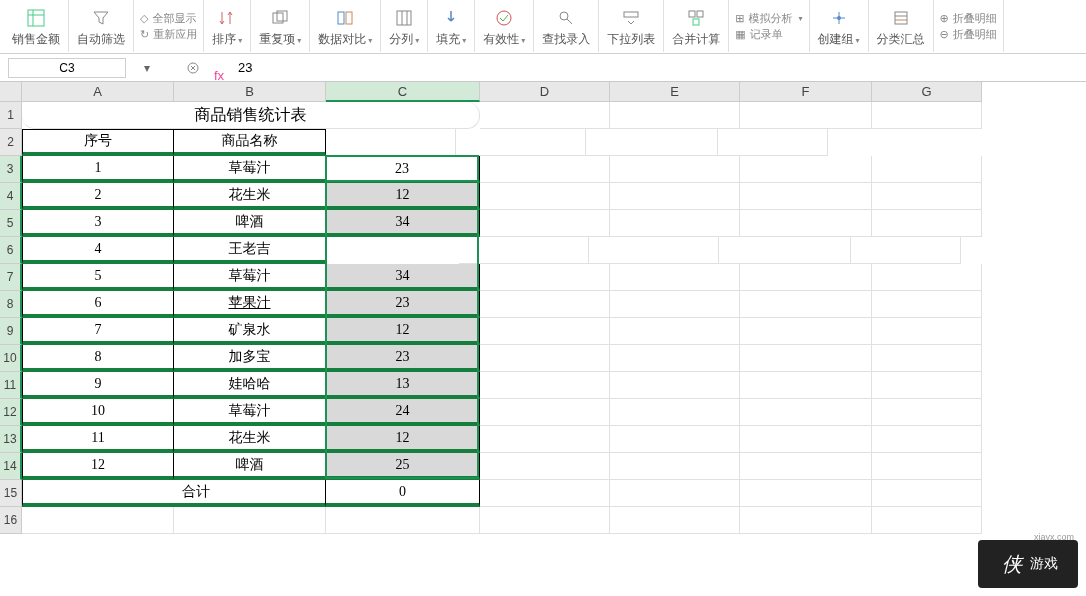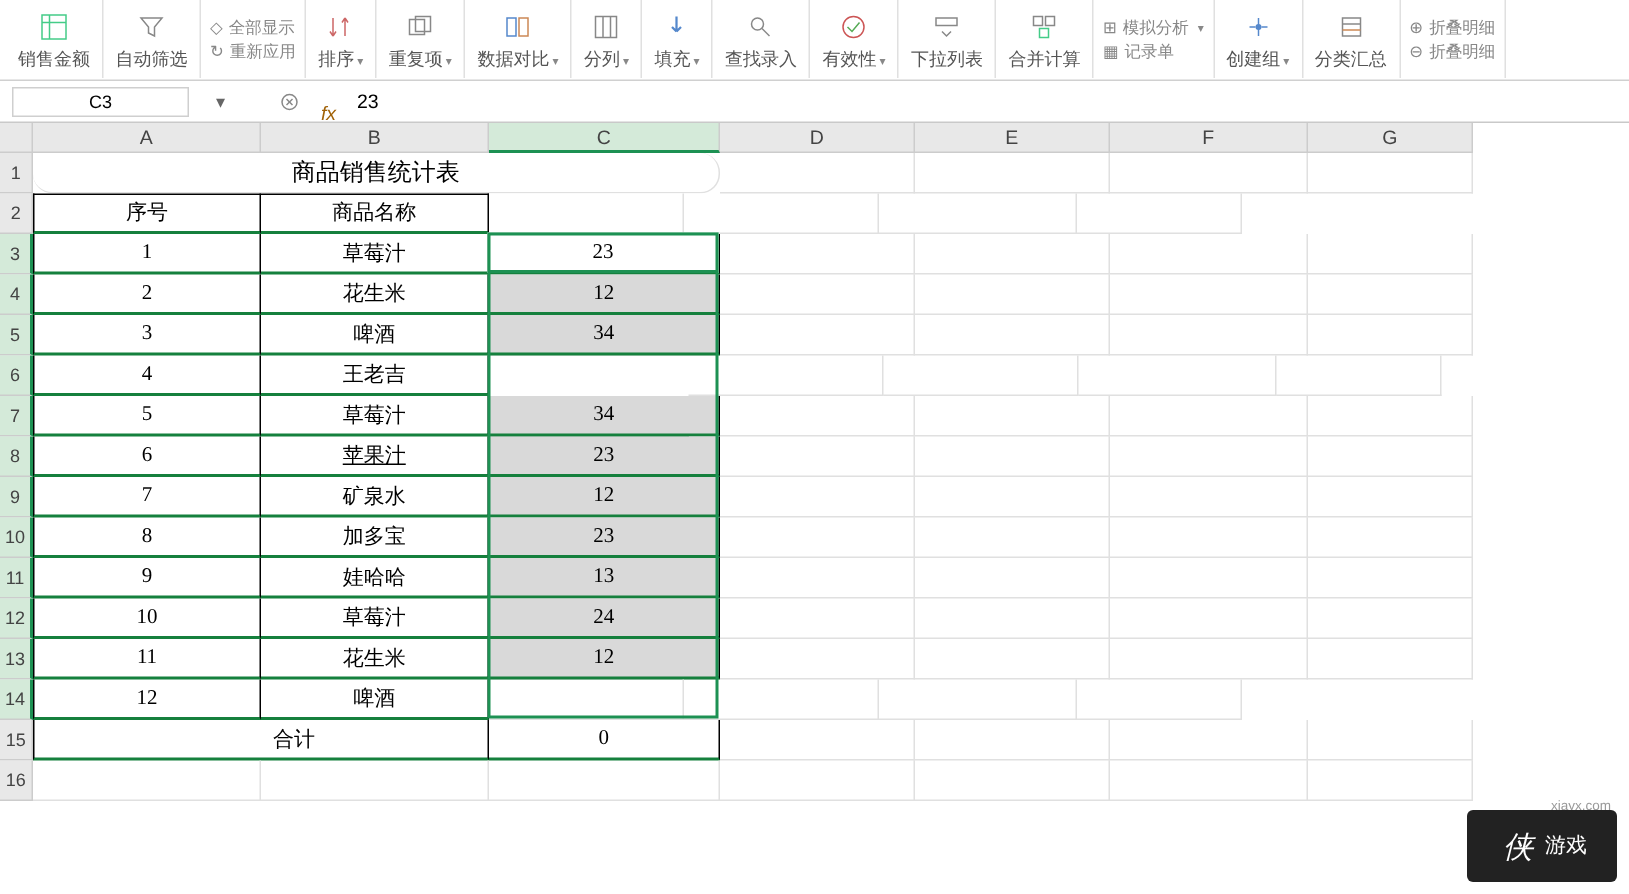--- a/index.html
+++ b/index.html
@@ -45,21 +45,21 @@
   background: #fff;
   font-size: 12px;
   padding: 0 6px;
   text-align: center;
 }
 .fb-btn {
   width: 26px; height: 20px;
   display: flex; align-items: center; justify-content: center;
   color: #666; cursor: pointer;
 }
-.fx-lbl { font-style: italic; color: #a16207; font-size: 13px; margin-top: 16px; }
+.fx-lbl { color: #ec4899; font-size: 13px; margin-top: 16px; }
 .formula-input {
   flex: 1; height: 20px;
   border: none; outline: none;
   font-size: 13px; padding: 0 6px;
 }
 
 .sheet-area { position: relative; }
 .col-headers { display: flex; height: 20px; }
 .corner { width: 22px; height: 20px; background: #e8e8e8; border-right: 1px solid #ccc; border-bottom: 1px solid #ccc; }
 .col-h {
@@ -77,21 +77,21 @@
 }
 .row-h.sel { background: #d4ead9; border-right: 2px solid #1d9153; }
 
 .grid { position: relative; }
 .grid-row { display: flex; height: 27px; }
 .cell {
   border-right: 1px solid #e0e0e0; border-bottom: 1px solid #e0e0e0;
   height: 27px; display: flex; align-items: center; justify-content: center;
   font-size: 14px; color: #000; font-family: SimSun, serif;
 }
-.cell.tbl { border-right: 1px solid #000; border-bottom: 2px solid #15803d; }
+.cell.tbl { border-right: 1px solid #000; border-bottom: 4px solid #15803d; }
 .cell.tbl-left { border-left: 1px solid #000; }
 .cell.tbl-top { border-top: 1px solid #000; }
 .cell.shade { background: #d9d9d9; }
 .cell.title { font-size: 16px; font-family: SimSun, serif; }
 
 .selection-box {
   position: absolute;
   border: 2px solid #1d9153;
   pointer-events: none;
   background: transparent;
@@ -187,34 +187,34 @@
     <div class="icon">
       <svg width="18" height="18">
           <path d="M9 2v10m0 0l-3-3m3 3l3-3" stroke="#58c" fill="none" stroke-width="1.5"></path>
         </svg>
     </div>
     <div class="lbl"><span>填充</span><span class="drop">▾</span></div>
   </div>
   <div class="ribbon-group">
     <div class="icon">
       <svg width="18" height="18">
+          <circle cx="9" cy="9" r="7" fill="none" stroke="#c55"></circle>
+          <path d="M5 9l3 3 5-6" stroke="#5a5" fill="none"></path>
+        </svg>
+    </div>
+    <div class="lbl"><span>有效性</span><span class="drop">▾</span></div>
+  </div>
+  <div class="ribbon-group">
+    <div class="icon">
+      <svg width="18" height="18">
           <circle cx="7" cy="7" r="4" fill="none" stroke="#888"></circle>
           <line x1="10" y1="10" x2="15" y2="15" stroke="#888"></line>
         </svg>
     </div>
     <div class="lbl">查找录入</div>
-  </div>
-  <div class="ribbon-group">
-    <div class="icon">
-      <svg width="18" height="18">
-          <circle cx="9" cy="9" r="7" fill="none" stroke="#c55"></circle>
-          <path d="M5 9l3 3 5-6" stroke="#5a5" fill="none"></path>
-        </svg>
-    </div>
-    <div class="lbl"><span>有效性</span><span class="drop">▾</span></div>
   </div>
   <div class="ribbon-group">
     <div class="icon">
       <svg width="18" height="18">
           <rect x="2" y="3" width="14" height="5" fill="none" stroke="#888"></rect>
           <path d="M6 12l3 3 3-3" stroke="#888" fill="none"></path>
         </svg>
     </div>
     <div class="lbl">下拉列表</div>
   </div>
@@ -424,20 +424,21 @@
         <div class="cell tbl shade" style="width: 154px;">12</div>
         <div class="cell " style="width: 130px;"></div>
         <div class="cell " style="width: 130px;"></div>
         <div class="cell " style="width: 132px;"></div>
         <div class="cell " style="width: 110px;"></div>
       </div>
       <div class="grid-row">
         <div class="row-h sel">14</div>
         <div class="cell tbl tbl-left" style="width: 152px;">12</div>
         <div class="cell tbl" style="width: 152px;">啤酒</div>
+        <div class="cell tbl shade" style="width: 154px;">25</div>
         <div class="cell " style="width: 130px;"></div>
         <div class="cell " style="width: 130px;"></div>
         <div class="cell " style="width: 132px;"></div>
         <div class="cell " style="width: 110px;"></div>
       </div>
       <div class="grid-row">
         <div class="row-h">15</div>
         <div class="cell tbl tbl-left" style="width: 304px; padding-left: 44px;">合计</div>
         <div class="cell tbl" style="width: 154px;">0</div>
         <div class="cell " style="width: 130px;"></div>

